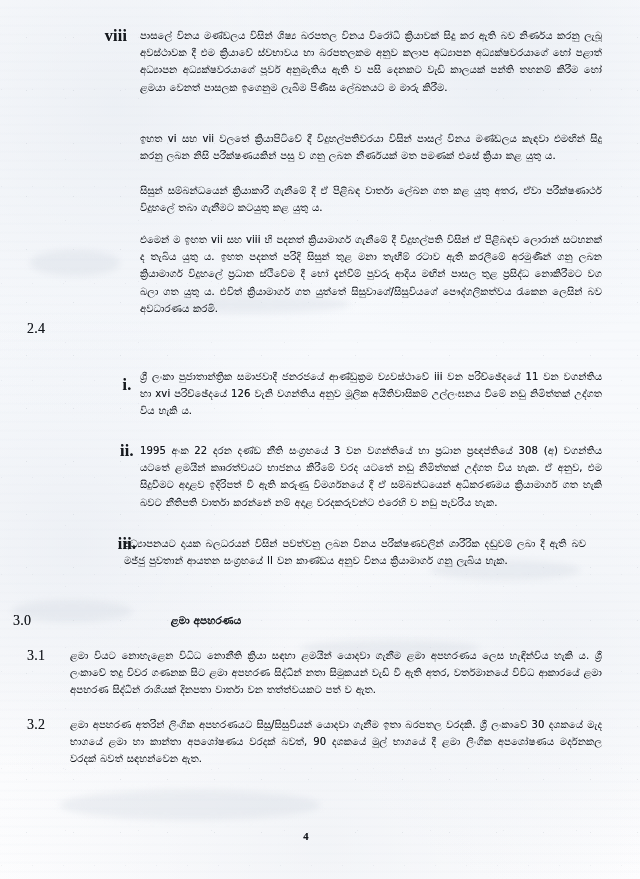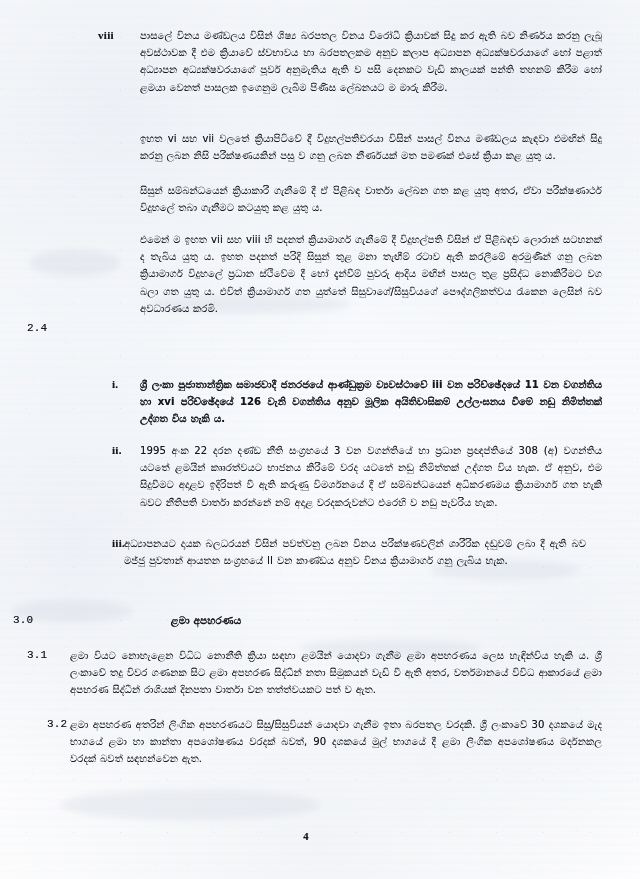--- a/index.html
+++ b/index.html
@@ -71,31 +71,32 @@
     letter-spacing: 0.05px;
     word-spacing: 0.6px;
     text-rendering: optimizeLegibility;
     -webkit-font-smoothing: antialiased;
   }
 
   .marker {
     position: absolute;
     color: #15181d;
     font-family: "Liberation Serif", serif;
-    font-size: 11px;
+    font-size: 16px;
     line-height: 17.2px;
     font-weight: 600;
     letter-spacing: 0.3px;
+    text-align: center;
   }
 
   .secnum {
     position: absolute;
     color: #15181d;
-    font-family: Liberation Mono, monospace;
-    font-size: 11px;
+    font-family: Liberation Serif, serif;
+    font-size: 14px;
     line-height: 17.2px;
     letter-spacing: 0.2px;
   }
 
   .heading {
     position: absolute;
     color: #101318;
     font-size: 10.3px;
     line-height: 17.2px;
     font-weight: 700;
@@ -153,33 +154,33 @@
 
     <div class="blk" style="left:140px; top:182px; width:462px;">සිසුන් සම්බන්ධයෙන් ක්‍රියාකාරී ගැනීමේ දී ඒ පිළිබඳ වාර්තා ලේඛන ගත කළ යුතු අතර, ඒවා පරීක්ෂණාර්ථ විදුහලේ තබා ගැනීමට කටයුතු කළ යුතු ය.</div>
 
     <div class="blk" style="left:140px; top:130px; width:462px;">ඉහත vi සහ vii වලතේ ක්‍රියාපිටිවේ දී විදුහල්පතිවරයා විසින් පාසල් විනය මණ්ඩලය කැඳවා එමඟින් සිදු කරනු ලබන නිසි පරීක්ෂණයකින් පසු ව ගනු ලබන නීර්ණයක් මත පමණක් එසේ ක්‍රියා කළ යුතු ය.</div>
 
     <div class="blk" style="left:140px; top:231px; width:462px;">එමෙන් ම ඉහත vii සහ viii හි පදනත් ක්‍රියාමාර්ග ගැනීමේ දී විදුහල්පති විසින් ඒ පිළිබඳව ලොරාන් සටහනක් ද තැබිය යුතු ය. ඉහත පදනත් පරිදි සිසුන් තුළ මනා තැඟීම් රටාව ඇති කරලීමේ අරමුණින් ගනු ලබන ක්‍රියාමාර්ග විදුහලේ ප්‍රධාන ස්ථිවේම දී හෝ දැන්වීම් පුවරු ආදිය මඟින් පාසල තුළ ප්‍රසිද්ධ නොකිරීමට වග බලා ගත යුතු ය. එවිත් ක්‍රියාමාර්ග ගත යුත්තේ සිසුවාගේ/සිසුවියගේ පෞද්ගලිකත්වය රැකෙන ලෙසින් බව අවධාරණය කරමි.</div>
 
     <div class="secnum" style="left:27px; top:320px; width:40px;">2.4</div>
 
     <div class="marker" style="left:112px; top:376px; width:30px;">i.</div>
-    <div class="blk" style="left:140px; top:376px; width:462px;font-weight:bold;">ශ්‍රී ලංකා පුජාතාන්ත්‍රික සමාජවාදී ජනරජයේ ආණ්ඩුක්‍රම ව්‍යවස්ථාවේ iii වන පරිච්ඡේදයේ 11 වන වගන්තිය හා xvi පරිච්ඡේදයේ 126 වැනි වගන්තිය අනුව මූලික අයිතිවාසිකම් උල්ලංඝනය වීමේ නඩු නිමිත්තක් උද්ගත විය හැකි ය.</div>
+    <div class="blk" style="left:140px; top:368px; width:462px;">ශ්‍රී ලංකා පුජාතාන්ත්‍රික සමාජවාදී ජනරජයේ ආණ්ඩුක්‍රම ව්‍යවස්ථාවේ iii වන පරිච්ඡේදයේ 11 වන වගන්තිය හා xvi පරිච්ඡේදයේ 126 වැනි වගන්තිය අනුව මූලික අයිතිවාසිකම් උල්ලංඝනය වීමේ නඩු නිමිත්තක් උද්ගත විය හැකි ය.</div>
 
     <div class="marker" style="left:112px; top:442px; width:30px;">ii.</div>
     <div class="blk" style="left:140px; top:442px; width:462px;">1995 අංක 22 දරන දණ්ඩ නීති සංග්‍රහයේ 3 වන වගන්තියේ හා ප්‍රධාන ප්‍රඥප්තියේ 308 (අ) වගන්තිය යටතේ ළමයින් කෲරත්වයට භාජනය කිරීමේ වරද යටතේ නඩු නිමිත්තක් උද්ගත විය හැක. ඒ අනුව, එම සිදුවීමට අදාළව ඉදිරිපත් වී ඇති කරුණු විමර්ශනයේ දී ඒ සම්බන්ධයෙන් අධිකරණමය ක්‍රියාමාර්ග ගත හැකි බවට නීතිපති වාර්තා කරන්නේ නම් අදාළ වරදකරුවන්ට එරෙහි ව නඩු පැවරිය හැක.</div>
 
     <div class="marker" style="left:112px; top:535px; width:30px;">iii.</div>
     <div class="blk" style="left:124px; top:535px; width:462px;">අධ්‍යාපනයට දායක බලධරයන් විසින් පවත්වනු ලබන විනය පරීක්ෂණවලින් ශාරීරික දඬුවම් ලබා දී ඇති බව මජ්ජු පුවතාන් ආයතන සංග්‍රහයේ II වන කාණ්ඩය අනුව විනය ක්‍රියාමාර්ග ගනු ලැබිය හැක.</div>
 
     <div class="secnum" style="left:13px; top:612px; width:40px;">3.0</div>
     <div class="heading" style="left:56px; top:612px; width:300px;text-align:center;">ළමා අපහරණය</div>
 
     <div class="secnum" style="left:27px; top:647px; width:40px;">3.1</div>
     <div class="blk" style="left:70px; top:647px; width:532px;">ළමා වියට නොහැළෙන විධිධ නොනීති ක්‍රියා සඳහා ළමයින් යොදවා ගැනීම ළමා අපහරණය ලෙස හැඳින්විය හැකි ය. ශ්‍රී ලංකාවේ තදු විවර ගණනක සිට ළමා අපහරණ සිද්ධීන් නතා සිමුකයන් වැඩි වී ඇති අතර, වර්තමානයේ විවිධ ආකාරයේ ළමා අපහරණ සිද්ධීන් රාශියක් දිනපතා වාර්තා වන තත්ත්වයකට පත් ව ඇත.</div>
 
-    <div class="secnum" style="left:27px; top:716px; width:40px;margin-left:20px;">3.2</div>
+    <div class="secnum" style="left:27px; top:716px; width:40px;">3.2</div>
     <div class="blk" style="left:70px; top:716px; width:532px;">ළමා අපහරණ අතරින් ලිංගික අපහරණයට සිසු/සිසුවියන් යොදවා ගැනීම ඉතා බරපතල වරදකි. ශ්‍රී ලංකාවේ 30 දශකයේ මැද භාගයේ ළමා හා කාන්තා අපශෝෂණය වරදක් බවත්, 90 දශකයේ මුල් භාගයේ දී ළමා ලිංගික අපශෝෂණය මර්දනකල වරදක් බවත් සඳහන්වෙන ඇත.</div>
 
     <div class="pageno" style="left:286px; top:831px; width:40px; text-align:center;">4</div>
 
   </div>
 </div>
 
 </body></html>

